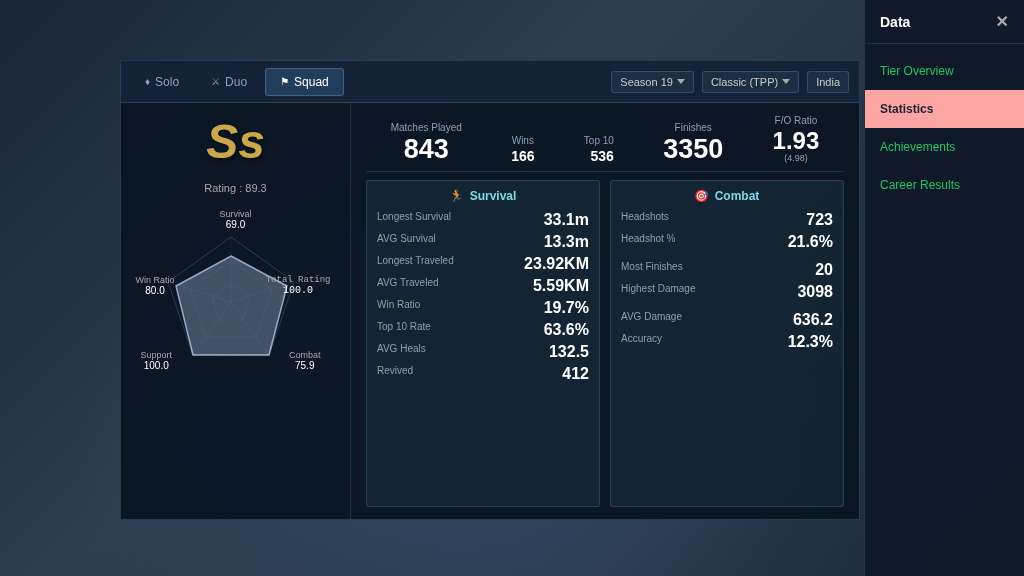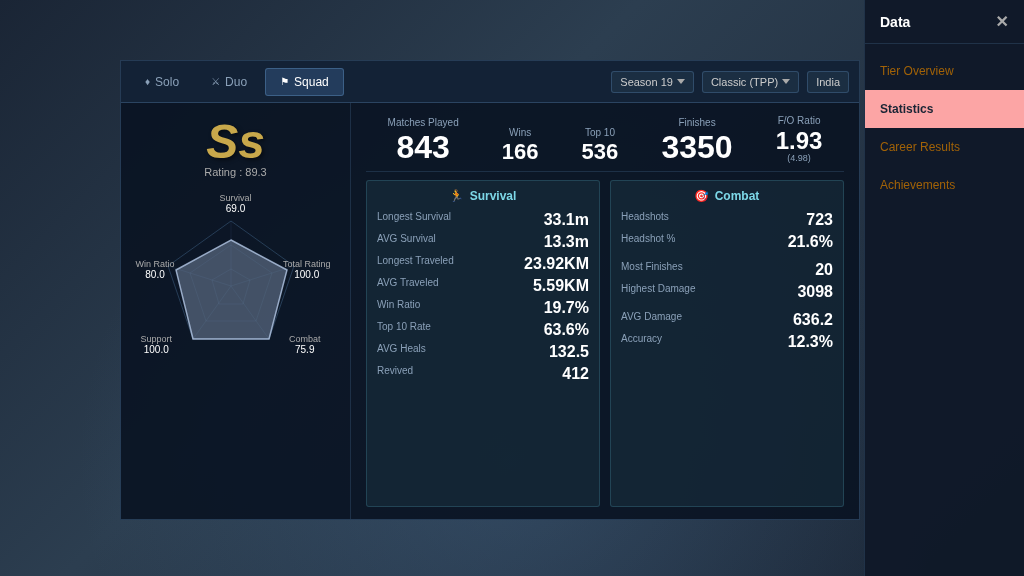--- a/index.html
+++ b/index.html
@@ -87,21 +87,21 @@
       flex-direction: column;
       align-items: center;
     }
 
     .rank-badge {
       color: #c8a84b;
       font-size: 48px;
       font-weight: bold;
       font-style: italic;
       line-height: 1;
-      margin-bottom: 0;
+      margin-bottom: 16px;
       text-shadow: 2px 2px 4px rgba(0,0,0,0.5);
     }
 
     .rating-text {
       color: #aaa;
       font-size: 11px;
       margin-bottom: 28px;
     }
 
     .pentagon-container {
@@ -112,21 +112,21 @@
     }
 
     .pentagon-label {
       position: absolute;
       font-size: 9px;
       color: #aaa;
       text-align: center;
     }
 
     .label-survival { top: -18px; left: 50%; transform: translateX(-50%); }
-    .label-total { right: -15px; top: 30%; }
+    .label-total { right: -15px; top: 30%; font-family: Liberation Mono, monospace; }
     .label-combat { right: -5px; bottom: 10%; }
     .label-support { left: -15px; bottom: 10%; }
     .label-winratio { left: -20px; top: 30%; }
 
     .label-val {
       color: #fff;
       font-size: 10px;
       display: block;
     }
 
@@ -151,27 +151,27 @@
     }
 
     .stat-label {
       color: #8aa0b8;
       font-size: 10px;
       margin-bottom: 3px;
     }
 
     .stat-value {
       color: #fff;
-      font-size: 32px;
+      font-size: 27px;
       font-weight: bold;
       line-height: 1;
     }
 
     .stat-value.small {
-      font-size: 22px;
+      font-size: 14px;
       text-align: right;
     }
 
     .stat-value.medium {
       font-size: 24px;
     }
 
     .stat-sub {
       color: #8aa0b8;
       font-size: 9px;
@@ -256,21 +256,21 @@
     }
 
     .sidebar-nav {
       display: flex;
       flex-direction: column;
       padding: 8px 0;
     }
 
     .nav-item {
       padding: 12px 15px;
-      color: #a16207;
+      color: #22c55e;
       font-size: 12px;
       cursor: pointer;
     }
 
     .nav-item.active {
       background: #fca5a5;
       color: #1a2535;
       font-weight: bold;
     }
 
@@ -493,16 +493,16 @@
 </div>
 
 <div class="sidebar">
   <div class="sidebar-header">
     <span class="sidebar-title">Data</span>
     <span class="close-btn">✕</span>
   </div>
   <div class="sidebar-nav">
     <div class="nav-item">Tier Overview</div>
     <div class="nav-item active">Statistics</div>
+    <div class="nav-item">Achievements</div>
     <div class="nav-item">Career Results</div>
-    <div class="nav-item">Achievements</div>
   </div>
 </div>
 
 </body></html>

